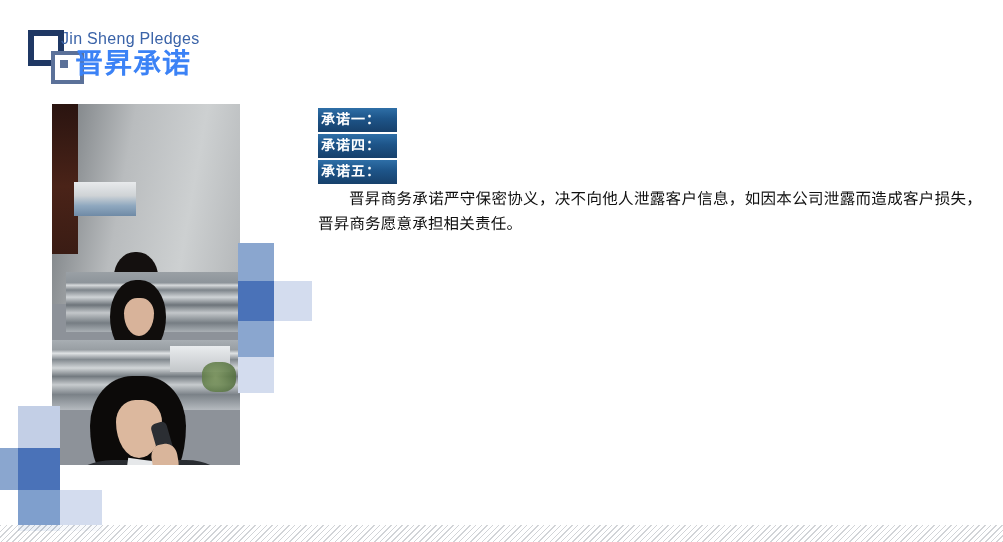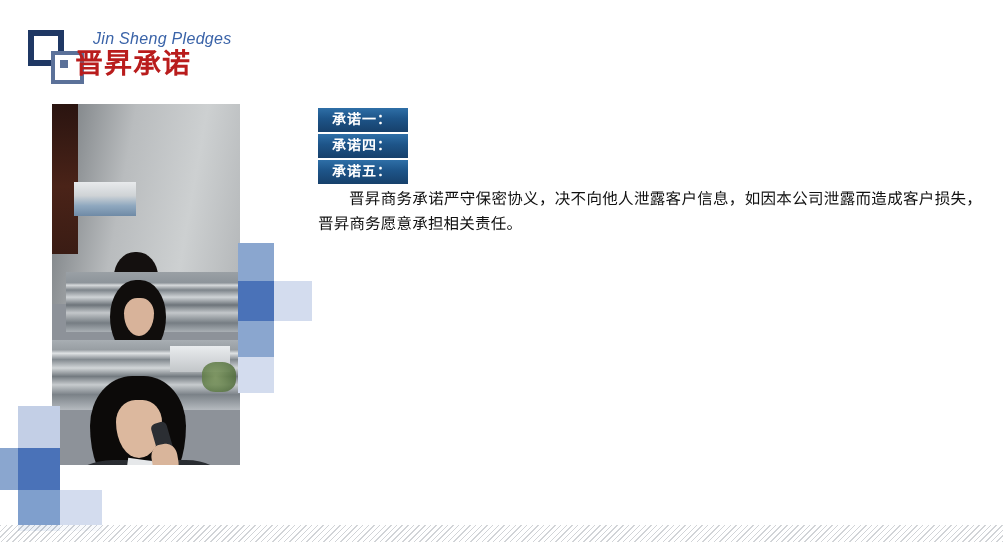--- a/index.html
+++ b/index.html
@@ -54,38 +54,37 @@
   #logo-square-light-inner {
     position: absolute;
     left: 5px;
     top: 5px;
     width: 8px;
     height: 8px;
     background: #5b7199;
   }
   #logo-text-en {
     position: absolute;
-    left: 93px;
+    left: 61px;
     top: 30px;
     font-family: "Liberation Sans", "DejaVu Sans", sans-serif;
     font-size: 16px;
     font-weight: 400;
     color: #3a63a8;
     letter-spacing: 0.3px;
     white-space: nowrap;
-    font-style: italic;
   }
   #logo-text-cn {
     position: absolute;
     left: 75px;
     top: 49px;
     font-family: "DejaVu Sans", "Liberation Sans", sans-serif;
     font-size: 28px;
     font-weight: bold;
-    color: #b91c1c;
+    color: #3b82f6;
     letter-spacing: 1px;
     white-space: nowrap;
     line-height: 1.1;
   }
 
   
   #photo-block {
     position: absolute;
     left: 52px;
     top: 104px;
@@ -200,21 +199,21 @@
   
   #content {
     position: absolute;
     left: 318px;
     top: 108px;
     width: 664px;
   }
   .section { margin-bottom: 2px; }
   .badge {
     display: inline-block;
-    padding: 2px 16px 3px 14px;
+    padding: 2px 16px 3px 3px;
     background: linear-gradient(180deg, #2e6fa7 0%, #1d5488 45%, #17406b 100%);
     color: #ffffff;
     font-family: "DejaVu Sans", "Liberation Sans", sans-serif;
     font-size: 14px;
     font-weight: bold;
     letter-spacing: 1px;
     line-height: 1.35;
     white-space: nowrap;
   }
   .body-text {

